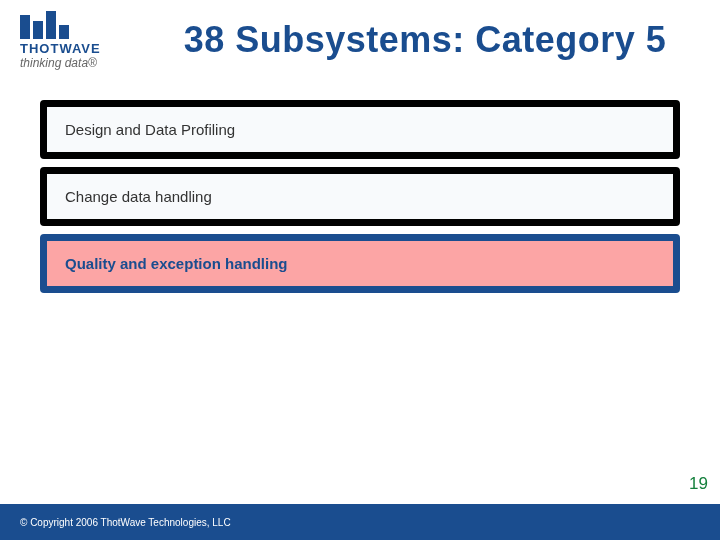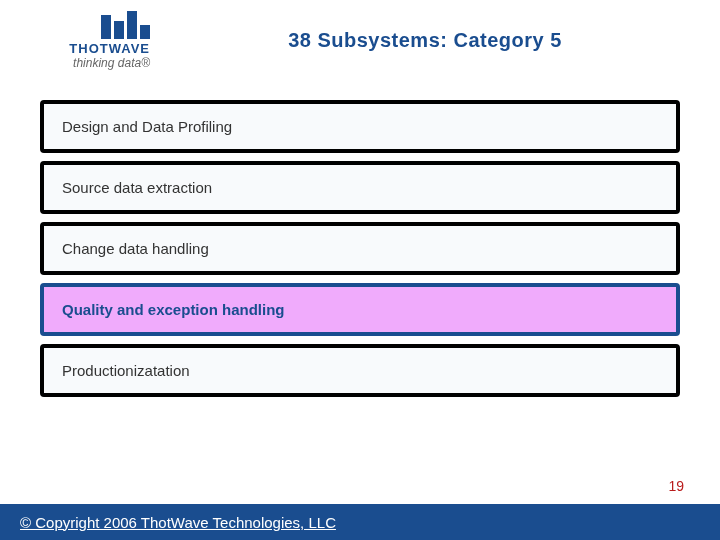--- a/index.html
+++ b/index.html
@@ -19,21 +19,21 @@
       align-items: center;
       height: 80px;
       background: #ffffff;
       border-bottom: none;
       padding: 0 20px;
     }
 
     .logo-area {
       display: flex;
       flex-direction: column;
-      align-items: flex-end;
+      align-items: flex-start;
       width: 130px;
     }
 
     .logo-bars {
       display: flex;
       align-items: flex-end;
       gap: 3px;
       margin-bottom: 2px;
     }
 
@@ -61,47 +61,47 @@
     }
 
     .header-title-area {
       flex: 1;
       display: flex;
       justify-content: center;
       align-items: center;
     }
 
     .header-title {
-      font-size: 20px;
+      font-size: 36px;
       font-weight: bold;
       color: #1a4d8f;
       letter-spacing: 0.5px;
     }
 
     
     .main-content {
       padding: 20px 40px;
       display: flex;
       flex-direction: column;
       gap: 0;
     }
 
     .list-item {
-      border: 4px solid #000000;
+      border: 7px solid #000000;
       border-radius: 4px;
       padding: 14px 18px;
       margin-bottom: 8px;
       font-size: 15px;
       color: #333;
       background: #f8fafc;
       font-family: Arial, sans-serif;
     }
 
     .list-item.highlighted {
-      background: #f0abfc;
+      background: #fca5a5;
       border-color: #1a4d8f;
       font-weight: bold;
       color: #1a4d8f;
     }
 
     
     .footer {
       position: absolute;
       bottom: 0;
       left: 0;
@@ -109,30 +109,29 @@
       height: 36px;
       background: #1a4d8f;
       display: flex;
       align-items: center;
       justify-content: space-between;
       padding: 0 20px;
     }
 
     .footer-copyright {
       color: #ffffff;
-      font-size: 15px;
-      text-decoration: underline;
+      font-size: 10px;
     }
 
     .page-number {
       position: absolute;
       bottom: 46px;
-      right: 36px;
-      color: #b91c1c;
-      font-size: 14px;
+      right: 12px;
+      color: #15803d;
+      font-size: 17px;
     }
   </style>
 </head>
 <body>
 
 <div class="header">
   <div class="logo-area">
     <div class="logo-bars">
       <div class="bar bar1"></div>
       <div class="bar bar2"></div>
@@ -146,30 +145,24 @@
   <div class="header-title-area">
     <h1 class="header-title">38 Subsystems: Category 5</h1>
   </div>
 </div>
 
 <div class="main-content">
   <div class="list-item">
     <span>Design and Data Profiling</span>
   </div>
   <div class="list-item">
-    <span>Source data extraction</span>
-  </div>
-  <div class="list-item">
     <span>Change data handling</span>
   </div>
   <div class="list-item highlighted">
     <span>Quality and exception handling</span>
-  </div>
-  <div class="list-item">
-    <span>Productionizatation</span>
   </div>
 </div>
 
 <div class="page-number">19</div>
 
 <div class="footer">
   <span class="footer-copyright">© Copyright 2006 ThotWave Technologies, LLC</span>
 </div>
 
 </body></html>

